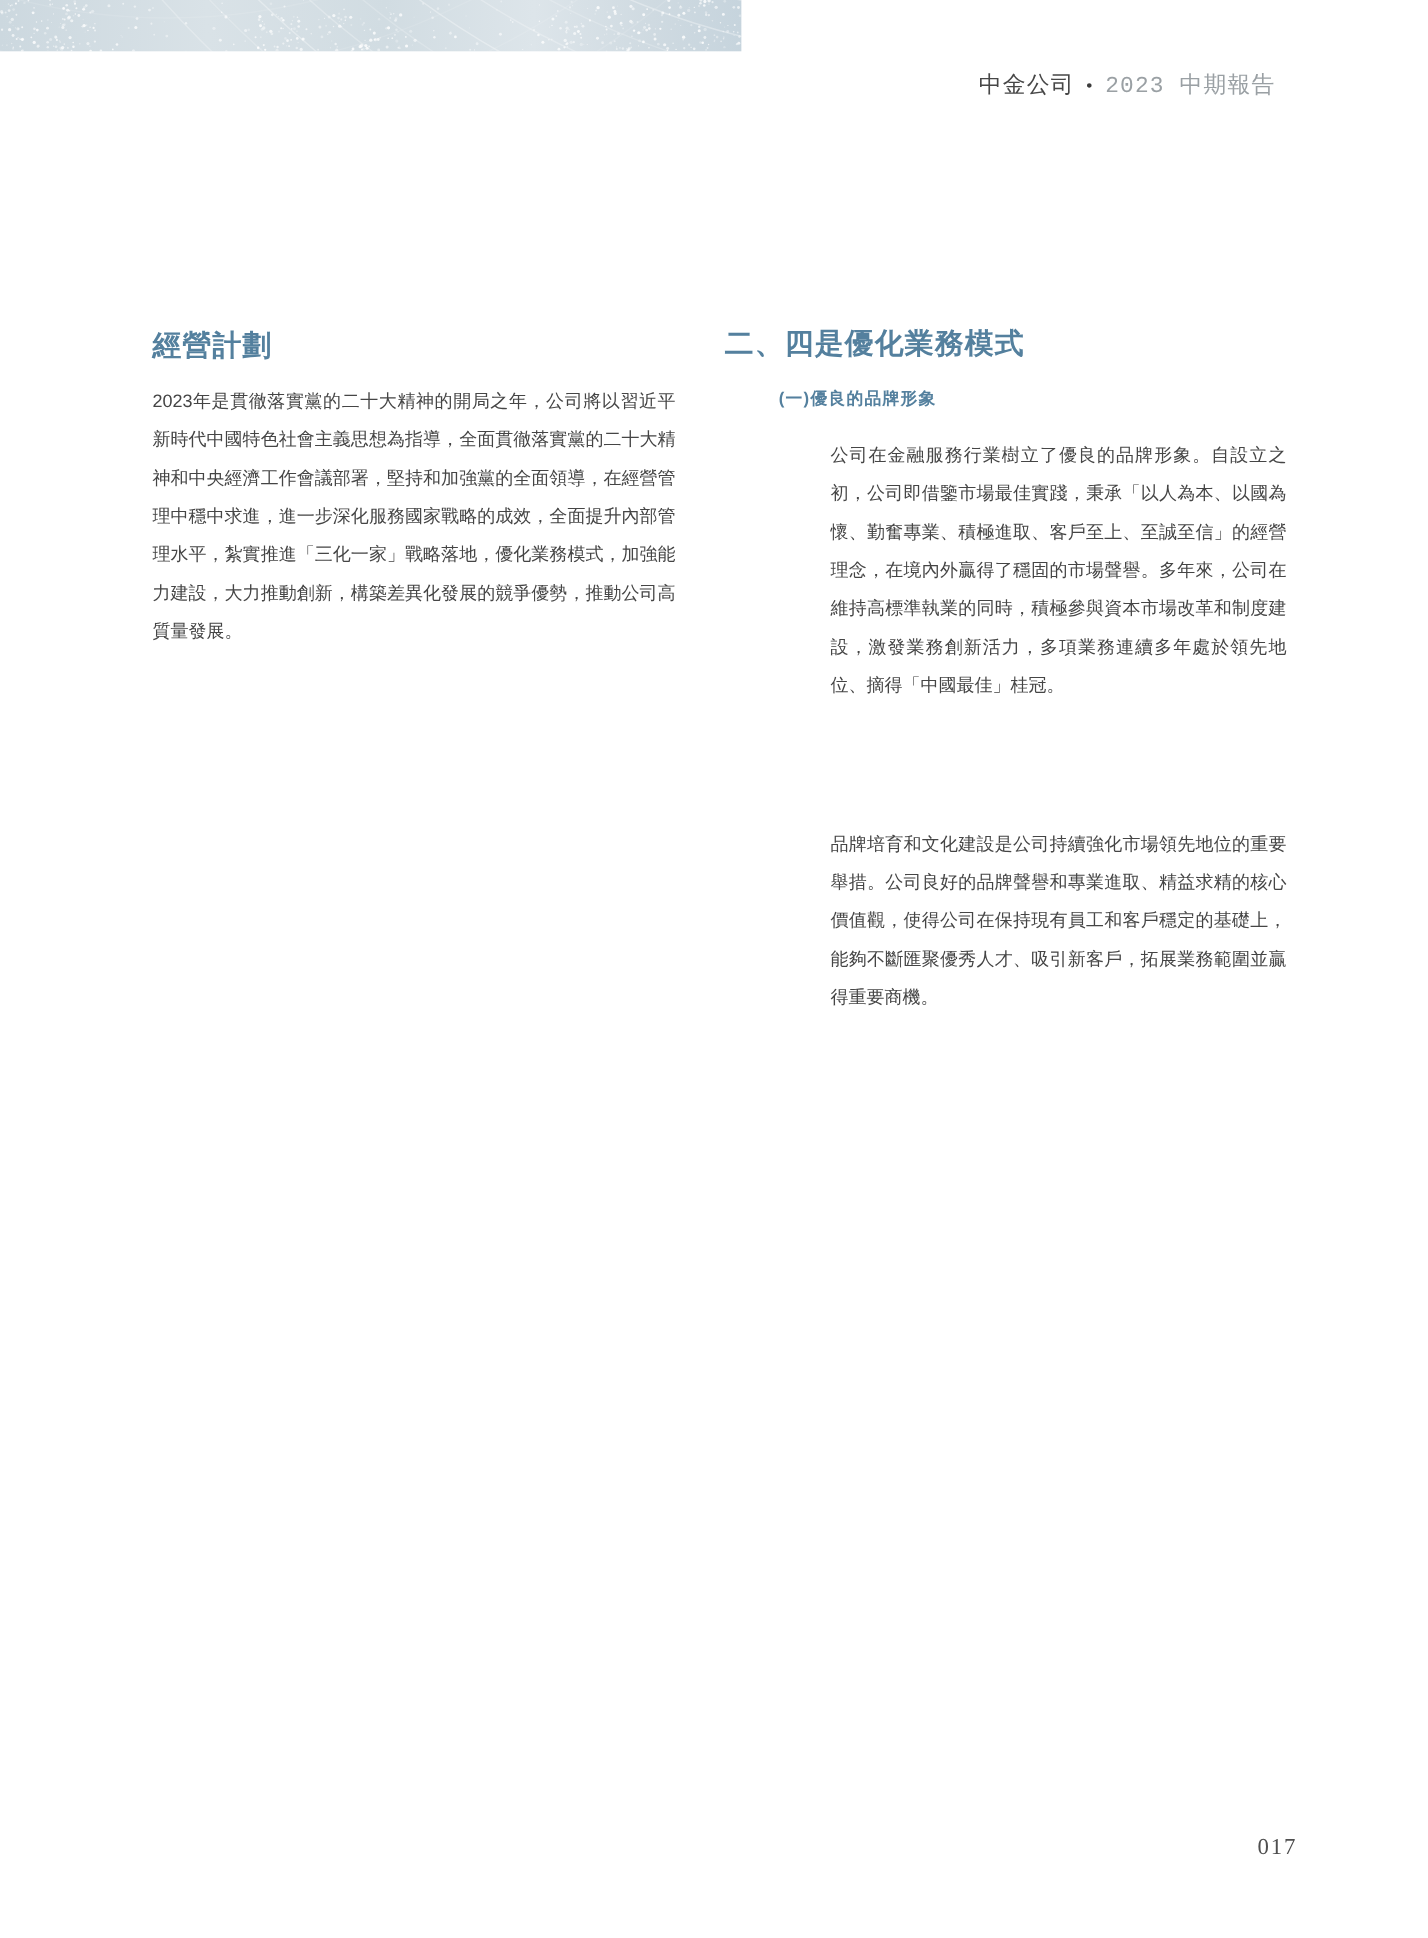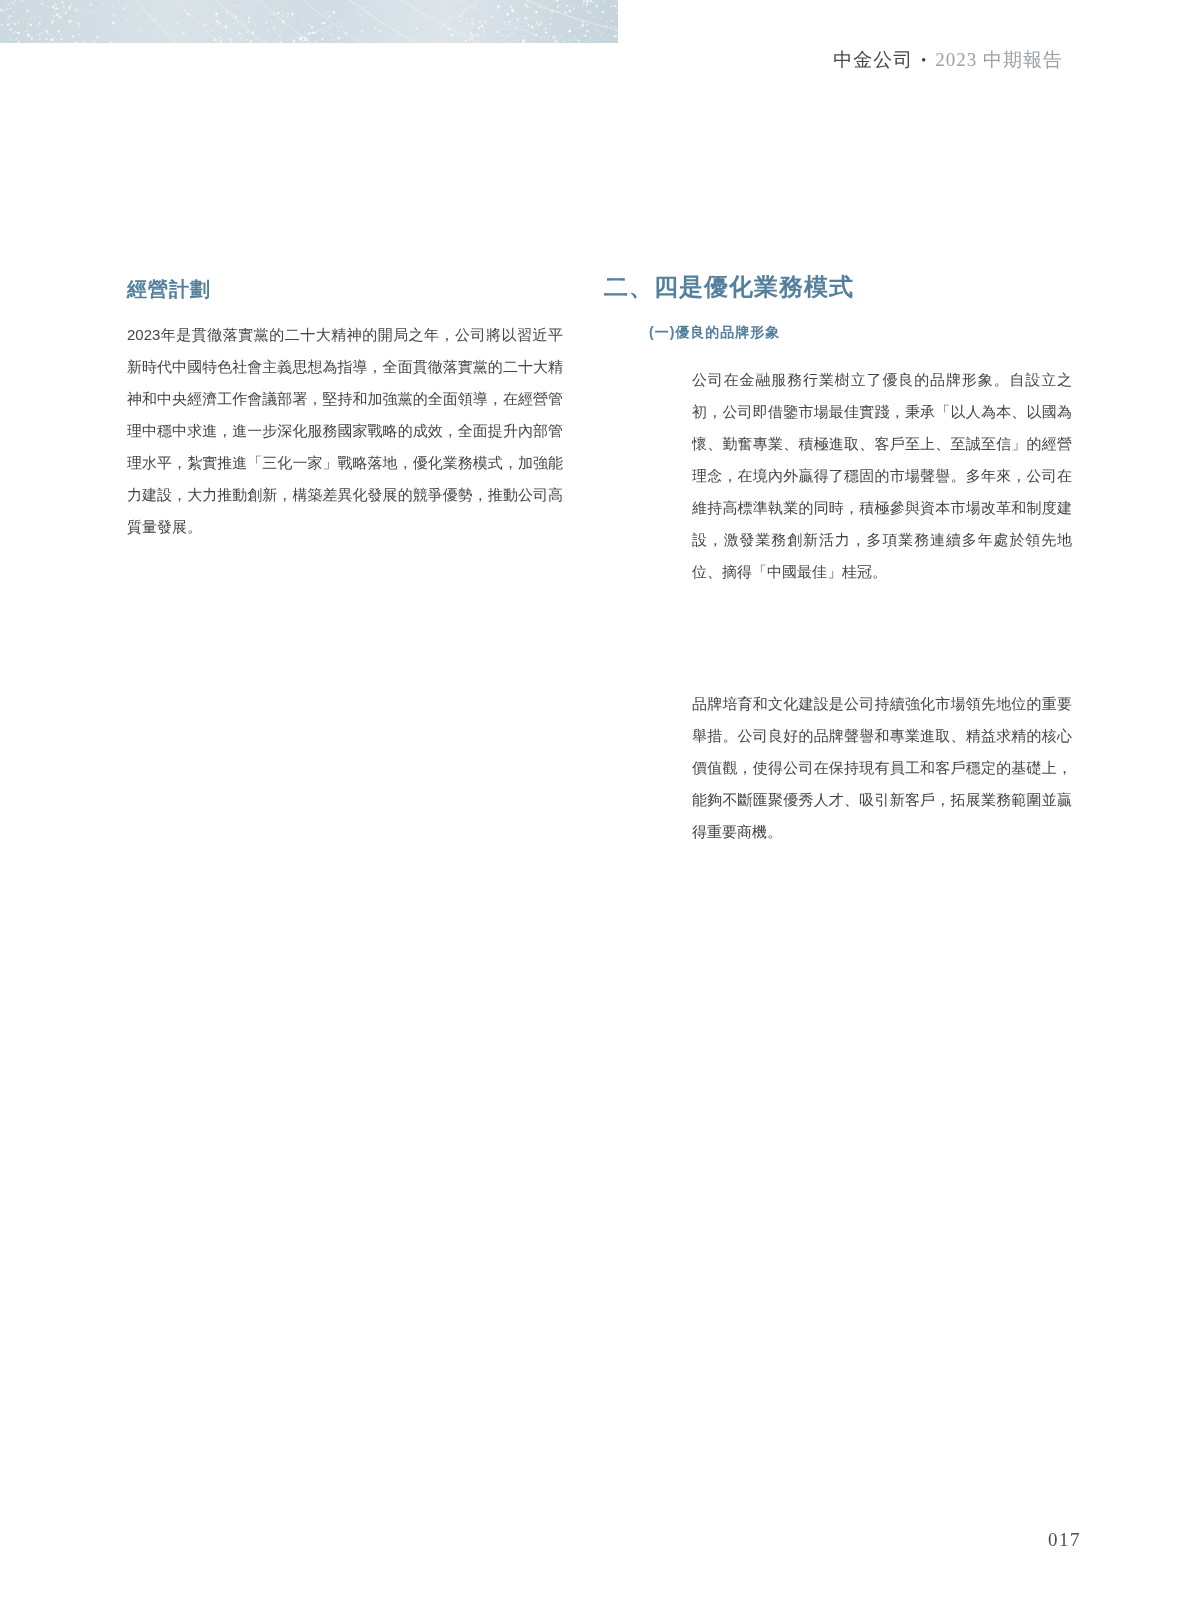--- a/index.html
+++ b/index.html
@@ -12,32 +12,32 @@
     font-family:"Liberation Sans","DejaVu Sans",sans-serif;
   }
   
   .top-band{
     position:absolute;left:0;top:0;width:618px;height:43px;
     overflow:hidden;
   }
   .top-band svg{display:block;}
   
   .header-meta{
-    position:absolute;top:48px;right:127px;
-    font-family:Liberation Serif, serif;
+    position:absolute;top:60px;right:127px;
+    font-family:Liberation Mono, monospace;
     font-size:19px;line-height:24px;color:#4b4b4b;
     white-space:nowrap;letter-spacing:1px;
   }
   .header-meta .brand{color:#474747;}
   .header-meta .dot{color:#3c3c3c;font-size:14px;padding:0 8px;vertical-align:1px;}
   .header-meta .report{color:#9aa0a4;}
   
   .h-left{
     position:absolute;left:127px;top:274px;
-    font-size:20px;line-height:30px;font-weight:600;
+    font-size:24px;line-height:30px;font-weight:600;
     color:#54809e;letter-spacing:1px;
   }
   .h-right-1{
     position:absolute;left:604px;top:272px;
     font-size:24px;line-height:30px;font-weight:600;
     color:#54809e;letter-spacing:1px;
   }
   .h-right-2{
     position:absolute;left:649px;top:318px;
     font-size:14px;line-height:28px;font-weight:600;

